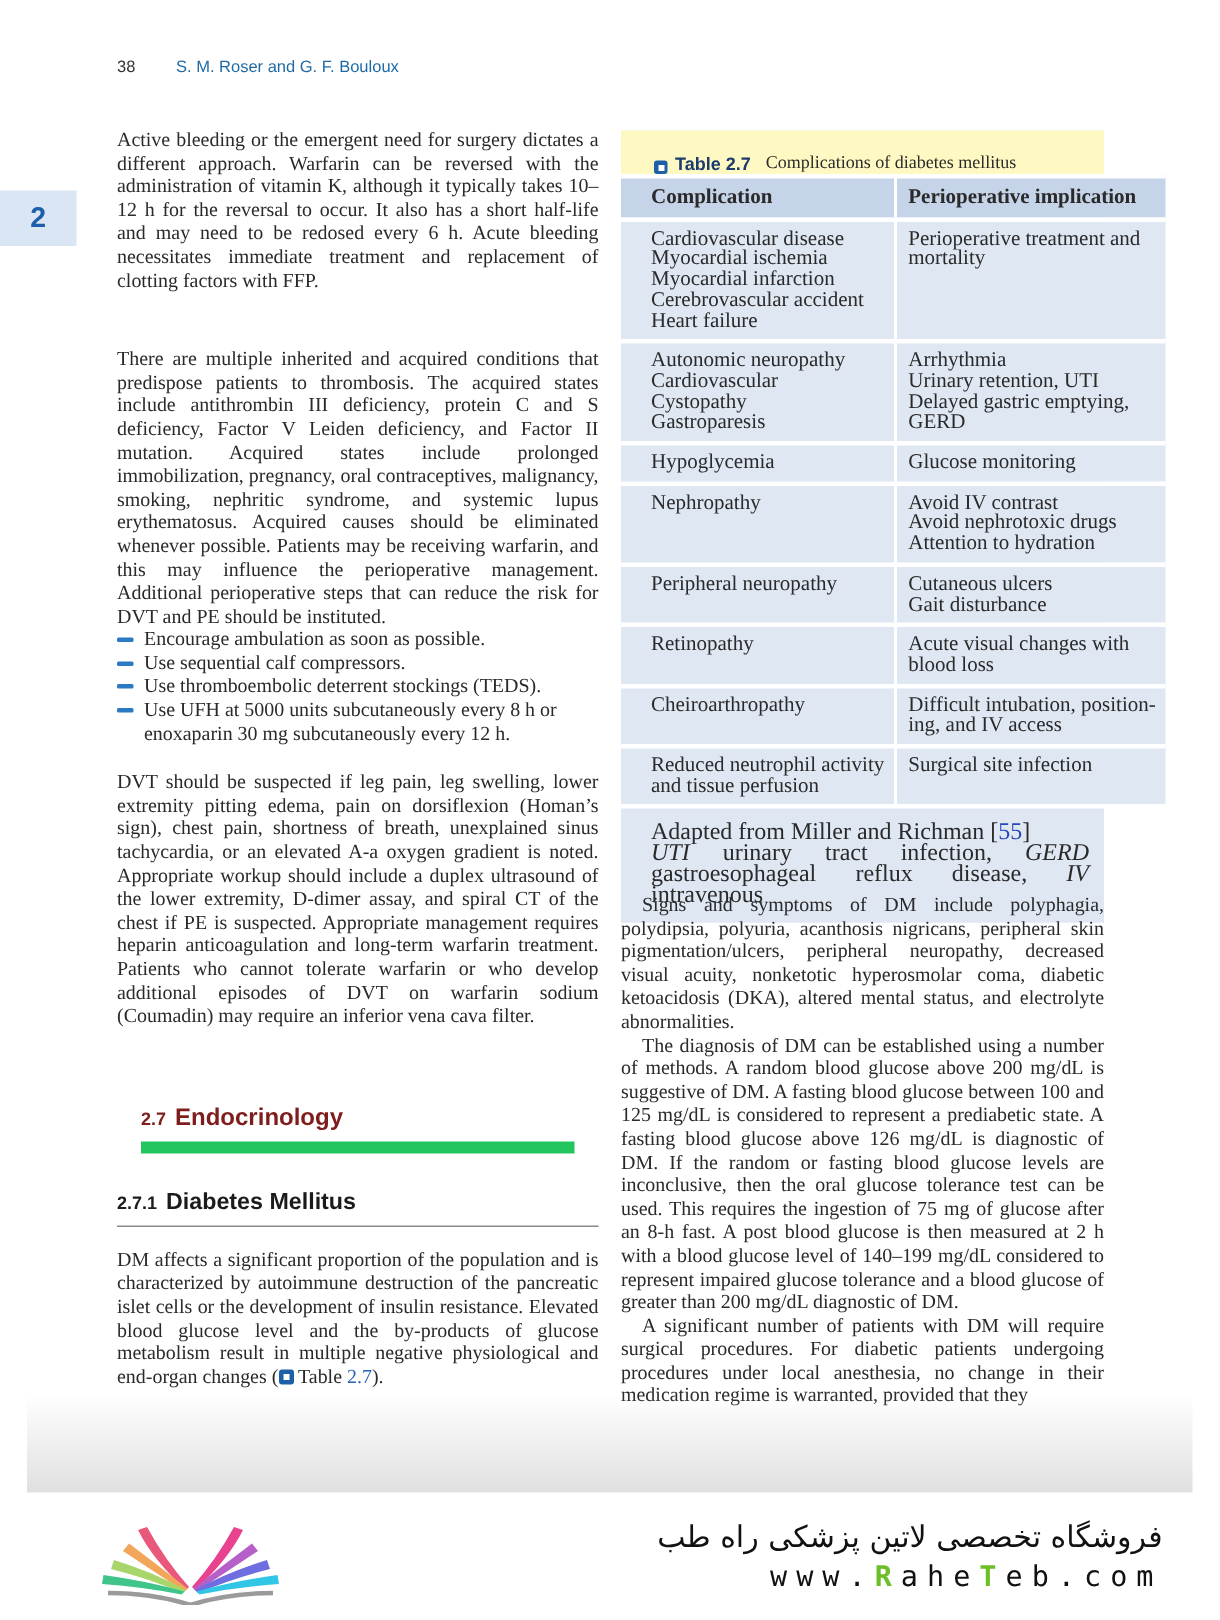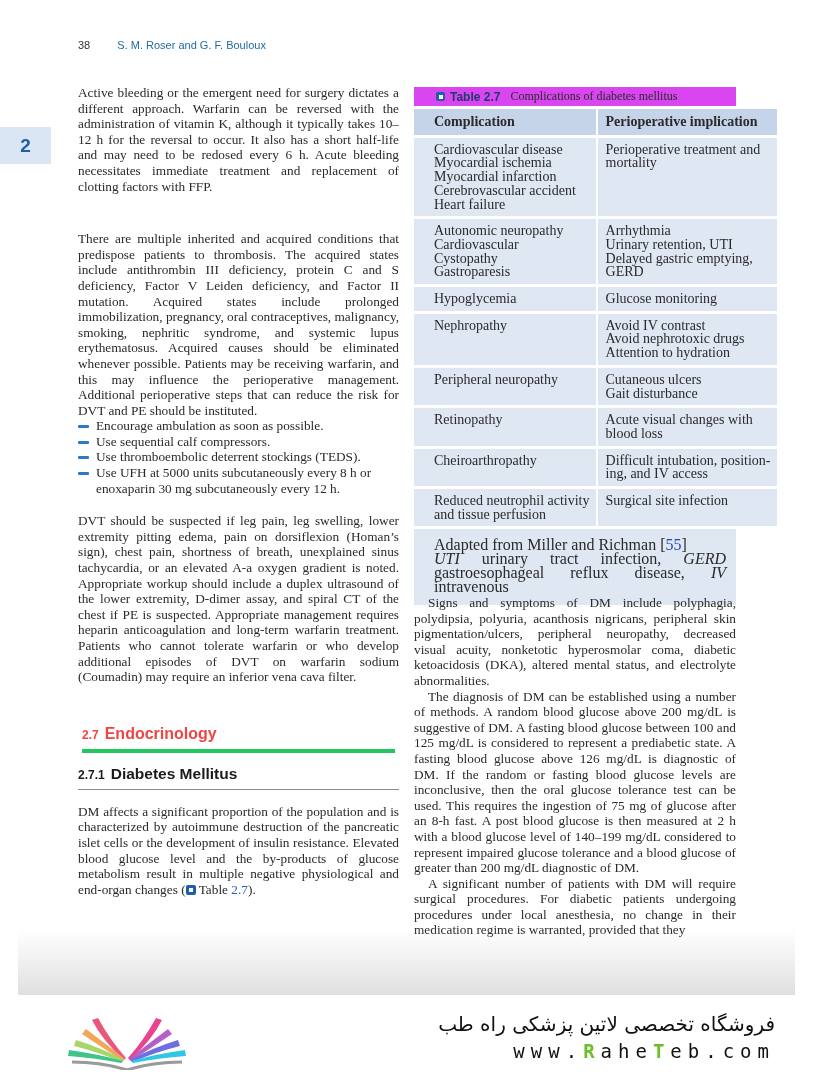--- a/index.html
+++ b/index.html
@@ -13,28 +13,28 @@
   .chapter-tab { position:absolute; left:0; top:127px; width:51px; height:37px; background:#dbe6f4;
                  display:flex; align-items:center; justify-content:center; font-family:"Liberation Sans", sans-serif;
                  font-weight:bold; font-size:19px; color:#1d5fa8; }
   .col-left { position:absolute; left:78px; top:85px; width:321px; }
   .col-right { position:absolute; left:414px; top:595px; width:322px; }
   p.body { margin:0; font-size:13.3px; line-height:15.6px; text-align:justify; }
   p.indent { text-indent:14px; }
   .h3 { font-family:"Liberation Sans", sans-serif; font-weight:bold; font-size:15.5px; color:#1b1b1b;
         border-bottom:1.5px solid #8a8a8a; padding-bottom:6px; margin:0; }
   .h3 .num { font-size:12px; margin-right:6px; }
-  .h2 { font-family:"Liberation Sans", sans-serif; font-weight:bold; font-size:16px; color:#ef4444;
-        border-bottom:4px solid #22c55e; padding-bottom:6px; margin:4px; }
+  .h2 { font-family:"Liberation Sans", sans-serif; font-weight:bold; font-size:16px; color:#7f1d1d;
+        border-bottom:8px solid #22c55e; padding-bottom:6px; margin:16px; }
   .h2 .num { font-size:12px; margin-right:6px; }
   ul.dash { list-style:none; margin:0; padding:0; }
   ul.dash li { position:relative; padding-left:18px; font-size:13.3px; line-height:15.6px; }
   ul.dash li .bullet { position:absolute; left:0; top:7px; width:11px; height:3px; background:#2b7bc4; border-radius:1px; }
   .table-box { position:absolute; left:414px; top:87px; width:322px; background:#e4ebf6; }
-  .tcap { background:#d946ef; height:19px; display:flex; align-items:center; padding-left:22px; font-size:12px; }
+  .tcap { background:#fef9c3; height:29px; display:flex; align-items:flex-end; padding-left:22px; font-size:12px; }
   .tcap .icon { width:9px; height:9px; background:#1d5fa8; border-radius:2px; position:relative; margin-right:5px; }
   .tcap .icon::after { content:""; position:absolute; left:2.5px; top:2.5px; width:4px; height:4px; background:#fff; }
   .tcap .tlabel { font-family:"Liberation Sans", sans-serif; font-weight:bold; color:#1d3c6e; margin-right:10px; }
   table { border-collapse:separate; border-spacing:0; width:100%; font-size:14px; line-height:13.7px; }
   th { background:#c6d4ea; text-align:left; font-weight:bold; padding:6px 6px 6px 20px; border-top:3px solid #fff; }
   th + th { border-left:2px solid #fff; padding-left:8px; }
   td { vertical-align:top; padding:5px 6px 5px 20px; border-top:3px solid #fff; background:#dfe7f3; }
   td + td { border-left:2px solid #fff; padding-left:8px; }
   td div { white-space:nowrap; }
   .tfoot { border-top:3px solid #fff; padding:9px 10px 12px 20px; font-size:16px; line-height:13.7px; background:#dfe7f3; }

